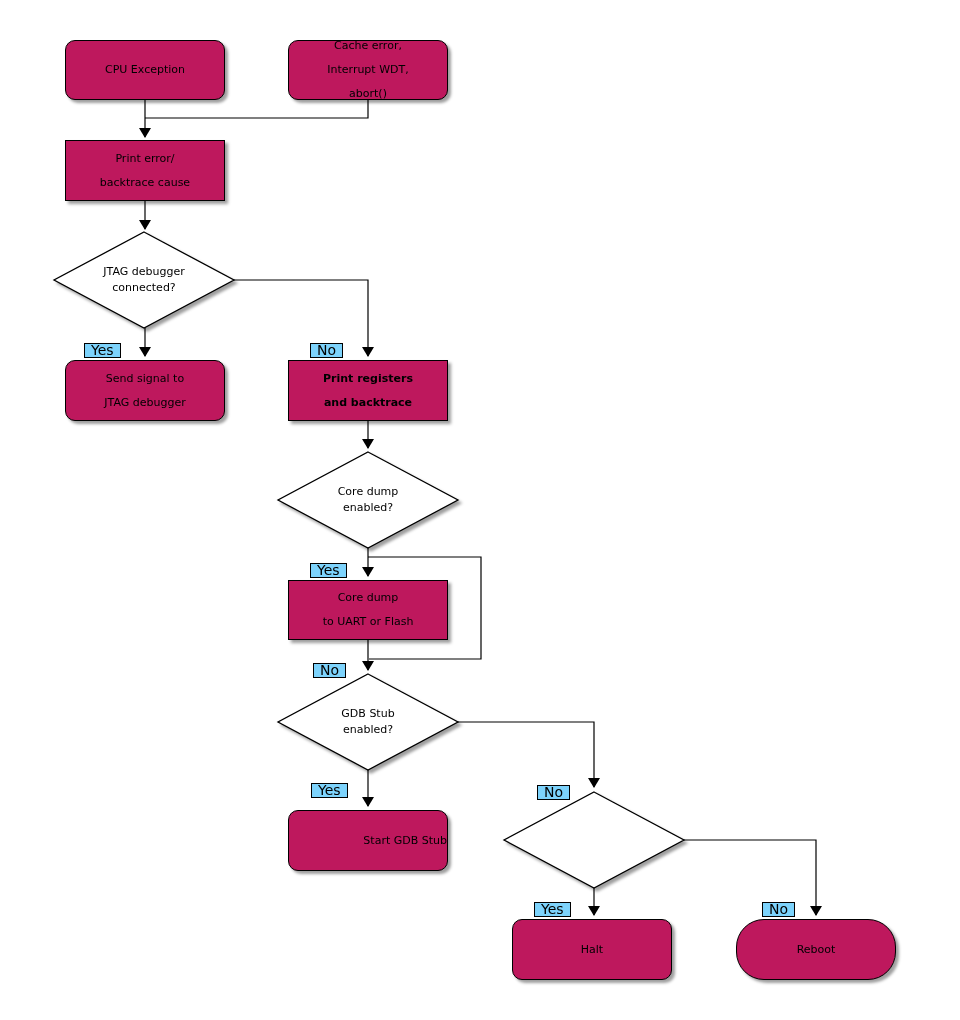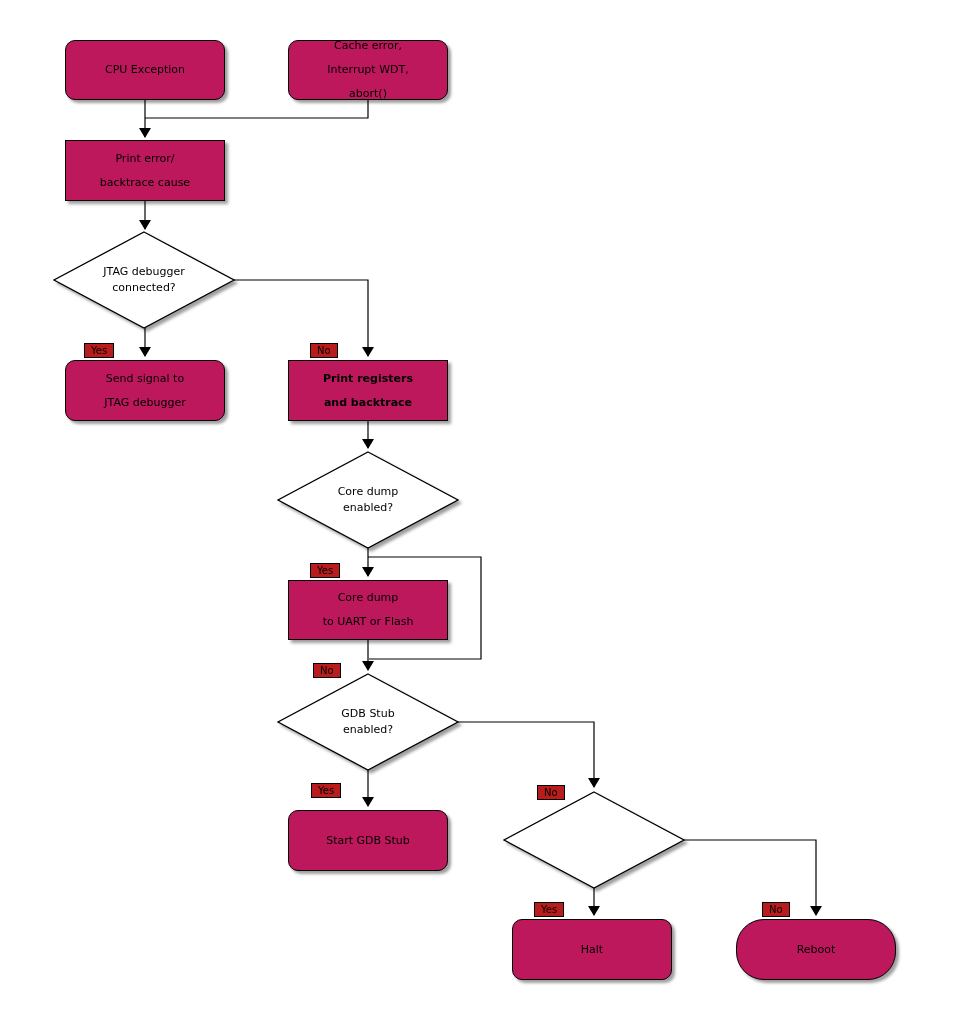--- a/index.html
+++ b/index.html
@@ -19,32 +19,32 @@
     white-space:pre-line;
   }
   .rounded { border-radius:10px; }
 
   .dlabel {
     position:absolute; display:flex; align-items:center; justify-content:center;
     text-align:center; font-size:11px; line-height:16px; white-space:pre-line;
   }
 
   .elabel {
-    position:absolute; background:#b91c1c; border:1px solid #000;
-    font-size:10px; line-height:13px; padding:0 6px; white-space:nowrap;
+    position:absolute; background:#7dd3fc; border:1px solid #000;
+    font-size:14px; line-height:13px; padding:0 6px; white-space:nowrap;
   }
 
   
   #n-cpu      { left:65px;  top:40px;  width:160px; height:60px; }
   #n-cache    { left:288px; top:40px;  width:160px; height:60px; }
   #n-printerr { left:65px;  top:140px; width:160px; height:61px; }
   #n-send     { left:65px;  top:360px; width:160px; height:61px; }
   #n-printreg { left:288px; top:360px; width:160px; height:61px;font-weight:bold; }
   #n-coredump { left:288px; top:580px; width:160px; height:60px; }
-  #n-startgdb { left:288px; top:810px; width:160px; height:61px; }
+  #n-startgdb { left:288px; top:810px; width:160px; height:61px;justify-content:flex-end; }
   #n-halt     { left:512px; top:919px; width:160px; height:61px; }
   #n-reboot   { left:736px; top:919px; width:160px; height:61px;border-radius:28px; }
 
   
   #d-jtag { left:64px;  top:250px; width:160px; height:60px; }
   #d-core { left:288px; top:470px; width:160px; height:60px; }
   #d-gdb  { left:288px; top:692px; width:160px; height:60px; }
   #d-halt { left:514px; top:810px; width:160px; height:60px; }
 
   

